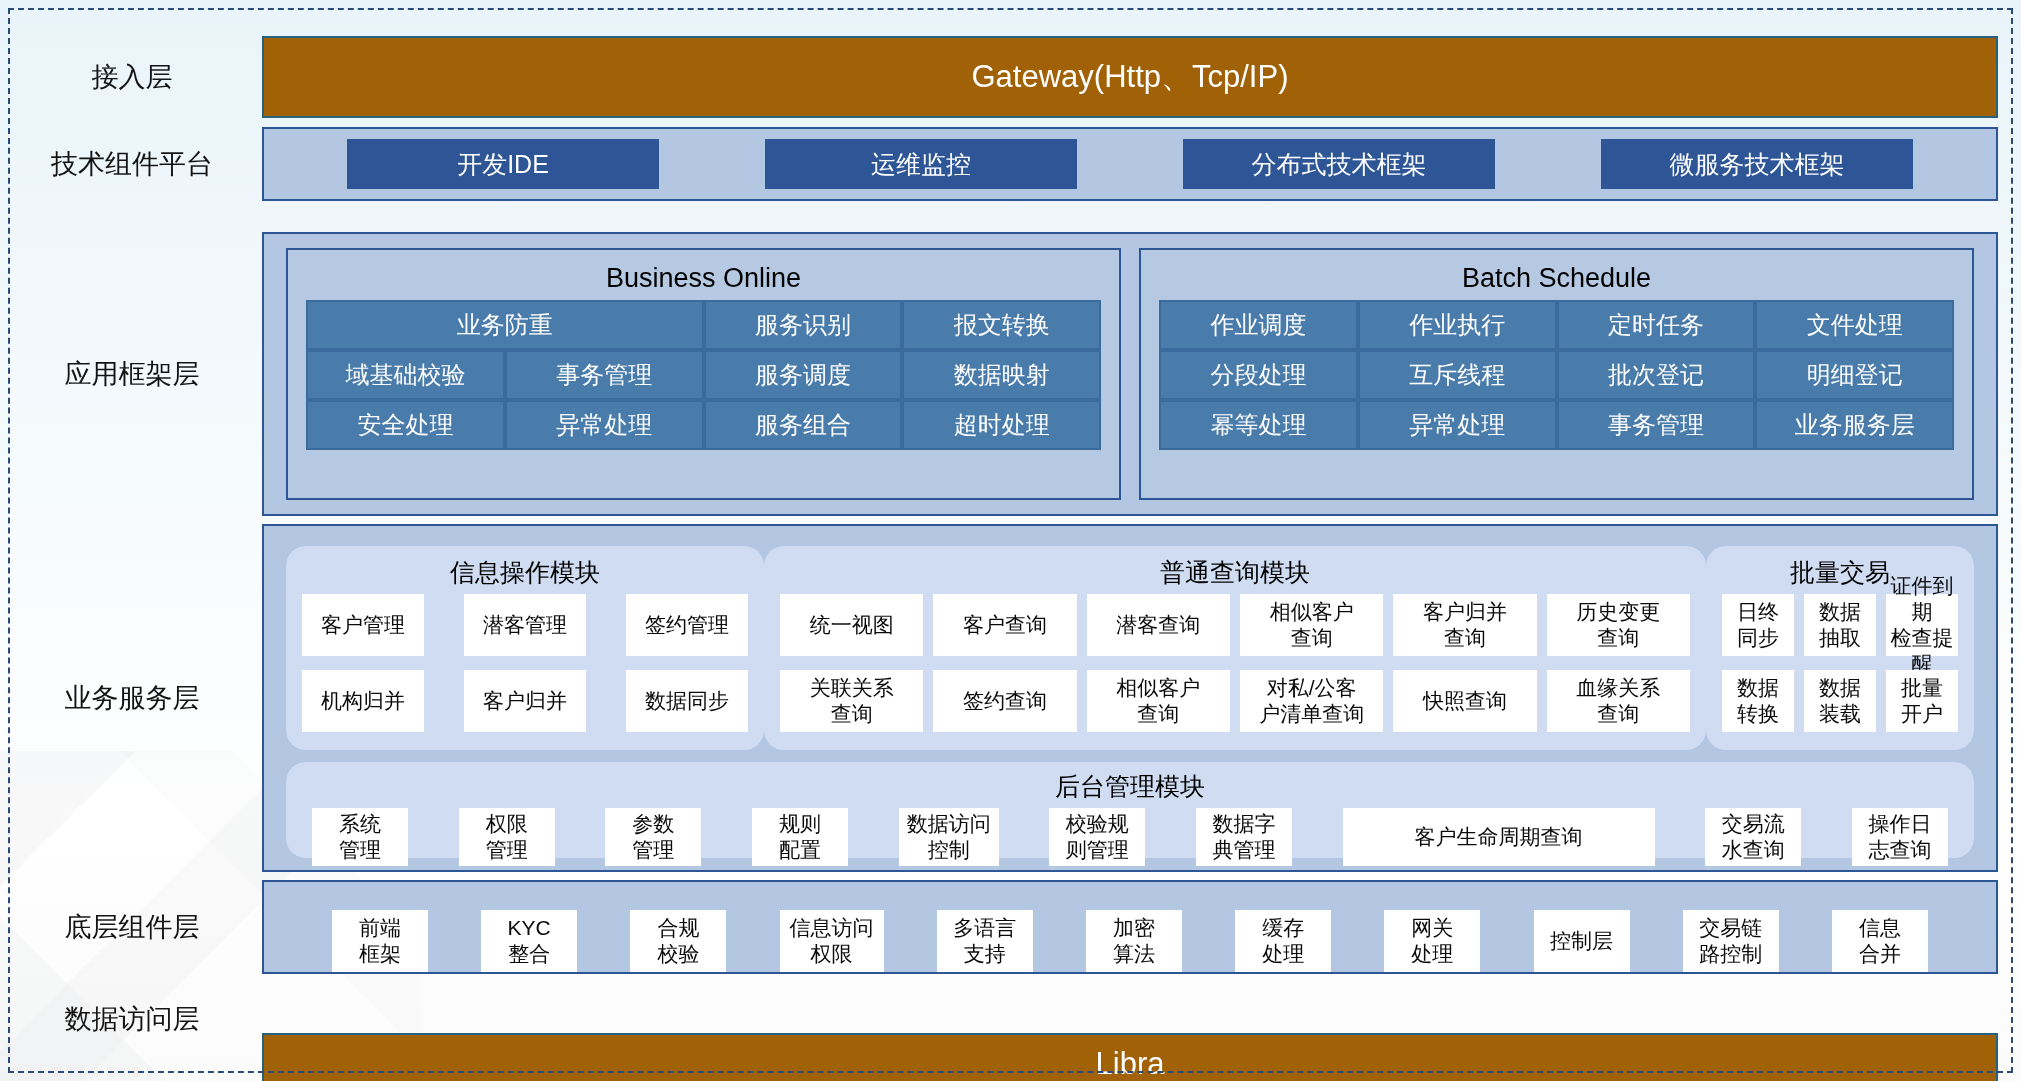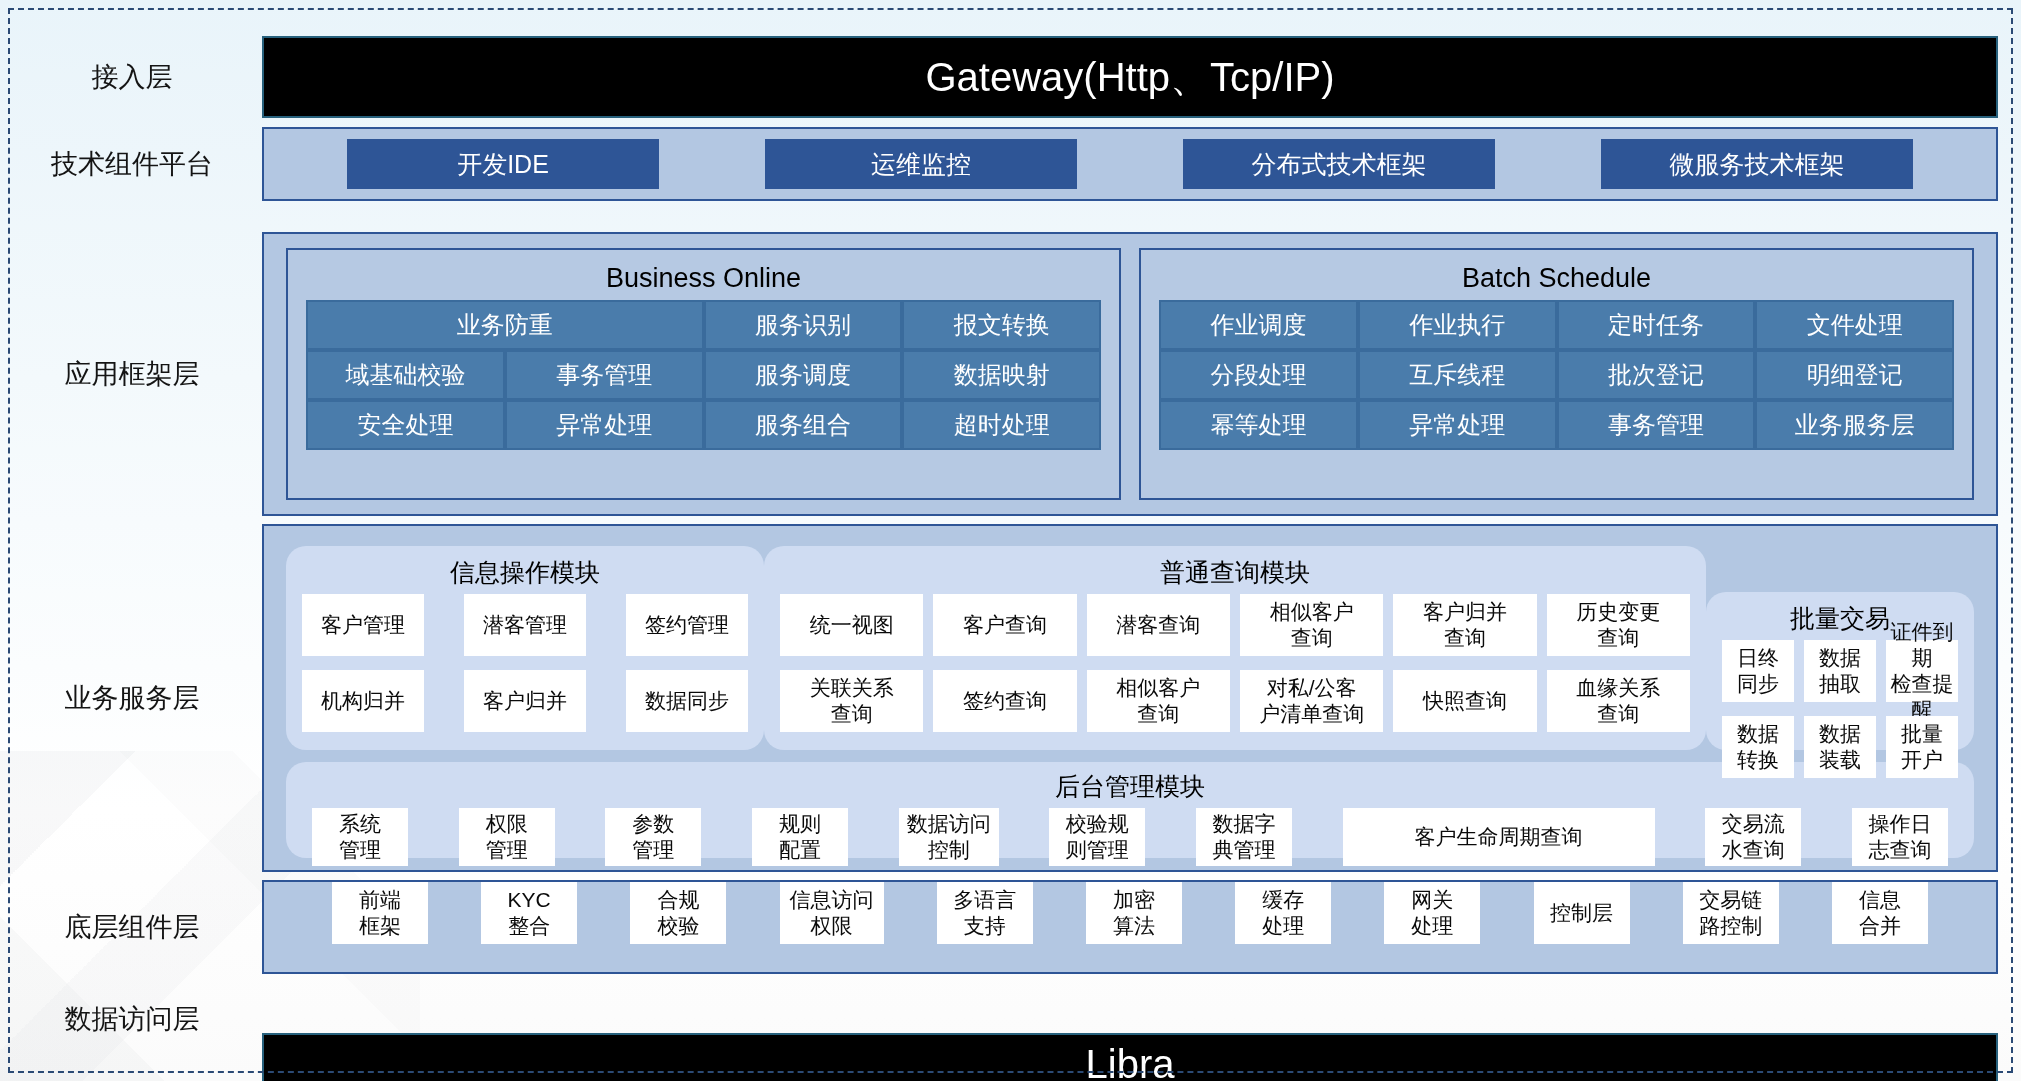--- a/index.html
+++ b/index.html
@@ -17,23 +17,23 @@
   }
   .frame{position:absolute;inset:8px;border:2px dashed #2b4a75;pointer-events:none;}
 
   .layer-label{
     position:absolute;left:12px;width:240px;text-align:center;
     color:#141414;font-size:27px;transform:translateY(-50%);
   }
   .band{position:absolute;left:262px;width:1736px;box-sizing:border-box;}
 
   .teal-bar{
-    background:#000000;border:2px solid #27617d;
+    background:#a16207;border:2px solid #27617d;
     display:flex;align-items:center;justify-content:center;
-    color:#ffffff;font-size:40px;
+    color:#ffffff;font-size:31px;
   }
   #gateway{top:36px;height:82px;}
   #libra{top:988px;height:62px;margin-top:45px;}
 
   .panel{background:#b3c7e2;border:2px solid #2e5596;}
   #tech{top:127px;height:74px;display:flex;align-items:center;justify-content:space-around;padding:0 30px;}
   .tech-btn{
     width:312px;height:50px;background:#2e5596;color:#fff;font-size:25px;
     display:flex;align-items:center;justify-content:center;
   }
@@ -47,36 +47,36 @@
     display:flex;align-items:center;justify-content:center;box-sizing:border-box;
   }
   .span2{grid-column:span 2;}
 
   #bizserve{top:524px;height:348px;padding:20px 22px;}
   .modules-row{display:flex;height:204px;}
   .module{background:#cfdcf2;border-radius:20px;padding:4px 16px 0;box-sizing:border-box;}
   .module-title{text-align:center;font-size:25px;color:#000;height:44px;line-height:44px;}
   #mod-info{width:478px;}
   #mod-query{flex:1;}
-  #mod-batch{width:268px;margin-top:46px;}
+  #mod-batch{width:268px;}
   .wgrid{display:grid;grid-auto-rows:62px;}
   #mod-info .wgrid{grid-template-columns:repeat(3,1fr);gap:14px 40px;}
   #mod-query .wgrid{grid-template-columns:repeat(6,1fr);gap:14px 10px;}
   #mod-batch .wgrid{grid-template-columns:repeat(3,1fr);gap:14px 10px;}
   .wcell{
     background:#ffffff;color:#0a0a0a;font-size:21px;line-height:1.25;
     display:flex;align-items:center;justify-content:center;text-align:center;
     white-space:pre-line;box-sizing:border-box;
   }
   .module.admin{margin-top:12px;height:96px;padding:2px 26px 0;}
   .admin-row{display:flex;justify-content:space-between;align-items:center;height:58px;}
   .admin-row .wcell{min-width:96px;height:58px;padding:0 8px;}
   .admin-row .wcell.wide{width:312px;}
 
-  #basecomp{top:880px;height:94px;display:flex;align-items:flex-start;justify-content:space-between;padding:0 68px;}
+  #basecomp{top:880px;height:94px;display:flex;align-items:flex-end;justify-content:space-between;padding:0 68px;}
   #basecomp .wcell{min-width:96px;height:62px;padding:0 10px;}
 </style>
 </head>
 <body>
 
 <div class="bg-art"></div>
 
 <div class="layer-label" style="top:77px">接入层</div>
 <div class="layer-label" style="top:164px">技术组件平台</div>
 <div class="layer-label" style="top:374px">应用框架层</div>

